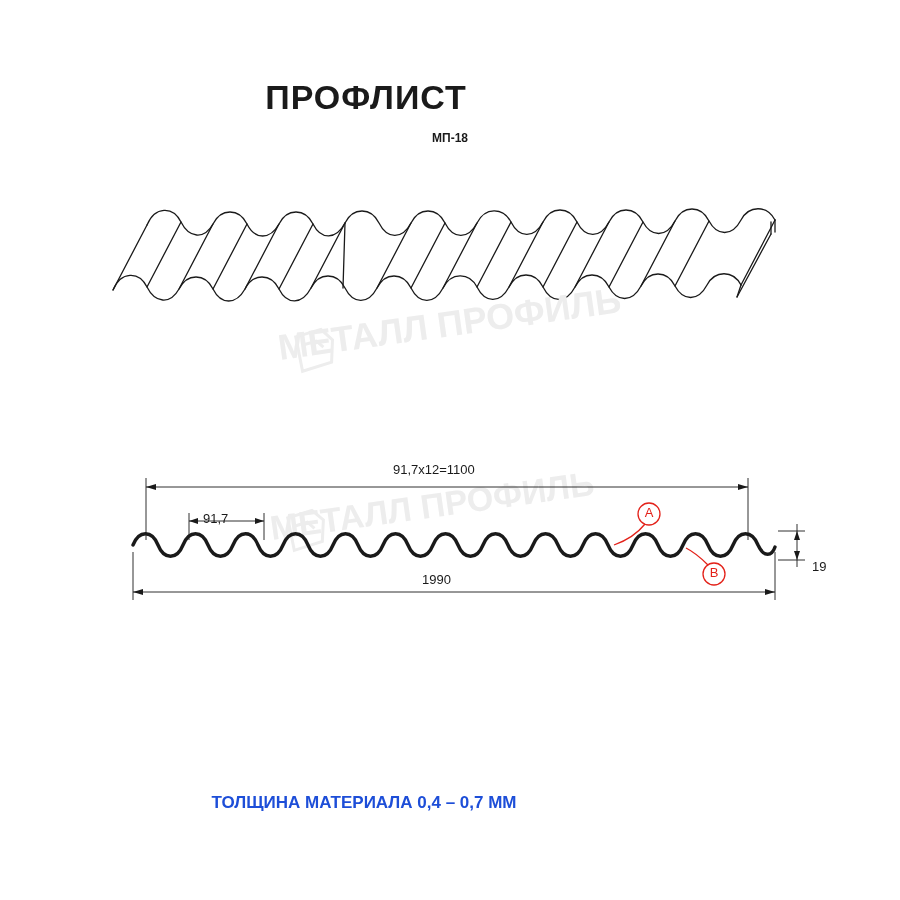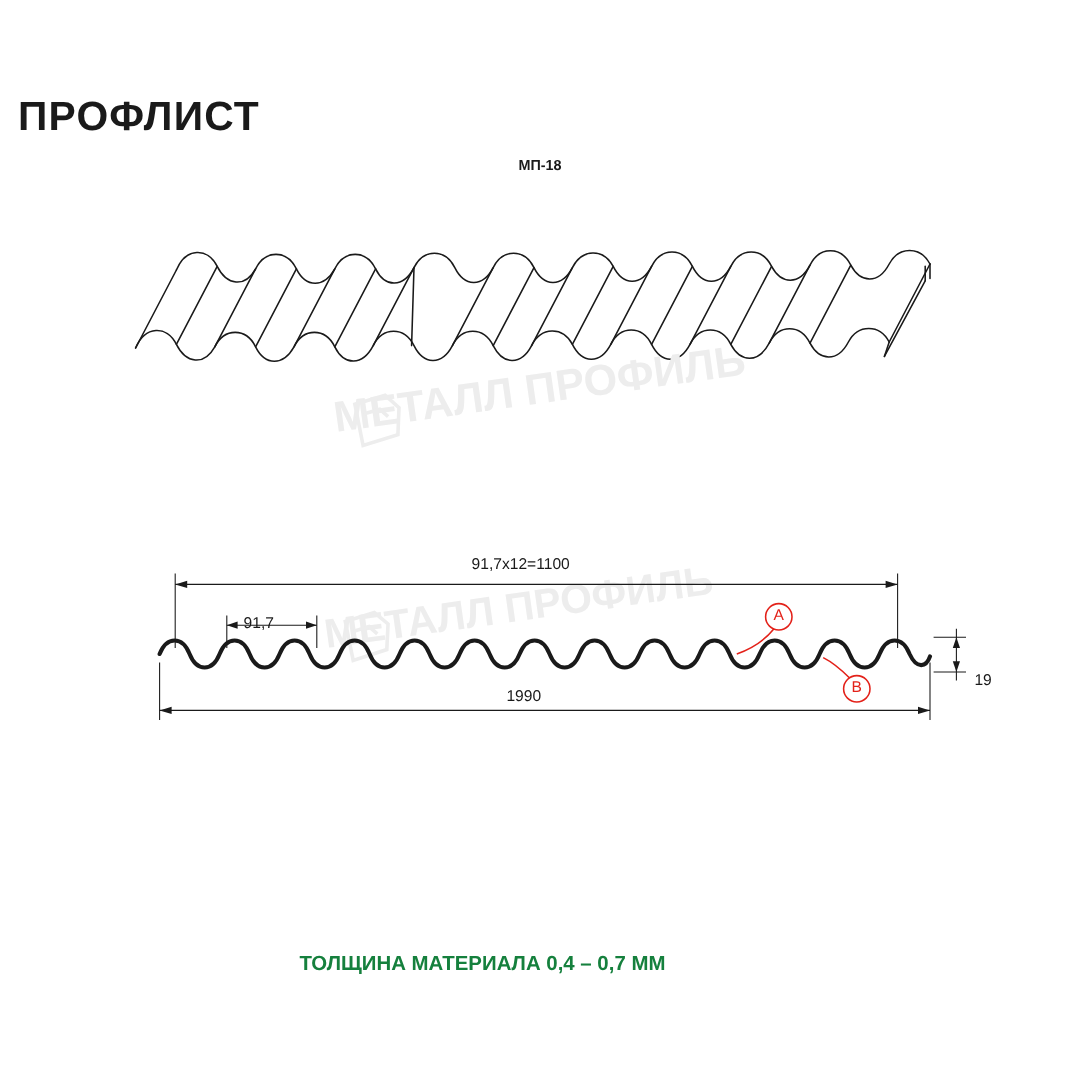--- a/index.html
+++ b/index.html
@@ -19,47 +19,45 @@
     position: absolute;
     left: 0; top: 0;
     width: 900px;
     height: 900px;
   }
   .title {
     position: absolute;
     left: 0;
     top: 78px;
     width: 732px;
-    text-align: left;
+    text-align: center;
     font-size: 34px;
     font-weight: bold;
     letter-spacing: 1px;
     color: #1a1a1a;
-    padding-left: 15px;
   }
   .subtitle {
     position: absolute;
     left: 0;
     top: 131px;
     width: 900px;
     text-align: center;
     font-size: 12px;
     font-weight: bold;
     color: #1a1a1a;
   }
   .footnote {
     position: absolute;
     left: 0;
     top: 793px;
     width: 728px;
     text-align: center;
     font-size: 17px;
     font-weight: bold;
-    color: #15803d;
-    padding-left: 38px;
+    color: #1d4ed8;
   }
   .dim-label {
     position: absolute;
     font-size: 13px;
     color: #1a1a1a;
     white-space: nowrap;
   }
   .dim-total-top { left: 393px; top: 462px; }
   .dim-pitch { left: 203px; top: 500px; margin-top: 11px; }
   .dim-bottom { left: 422px; top: 572px; }

